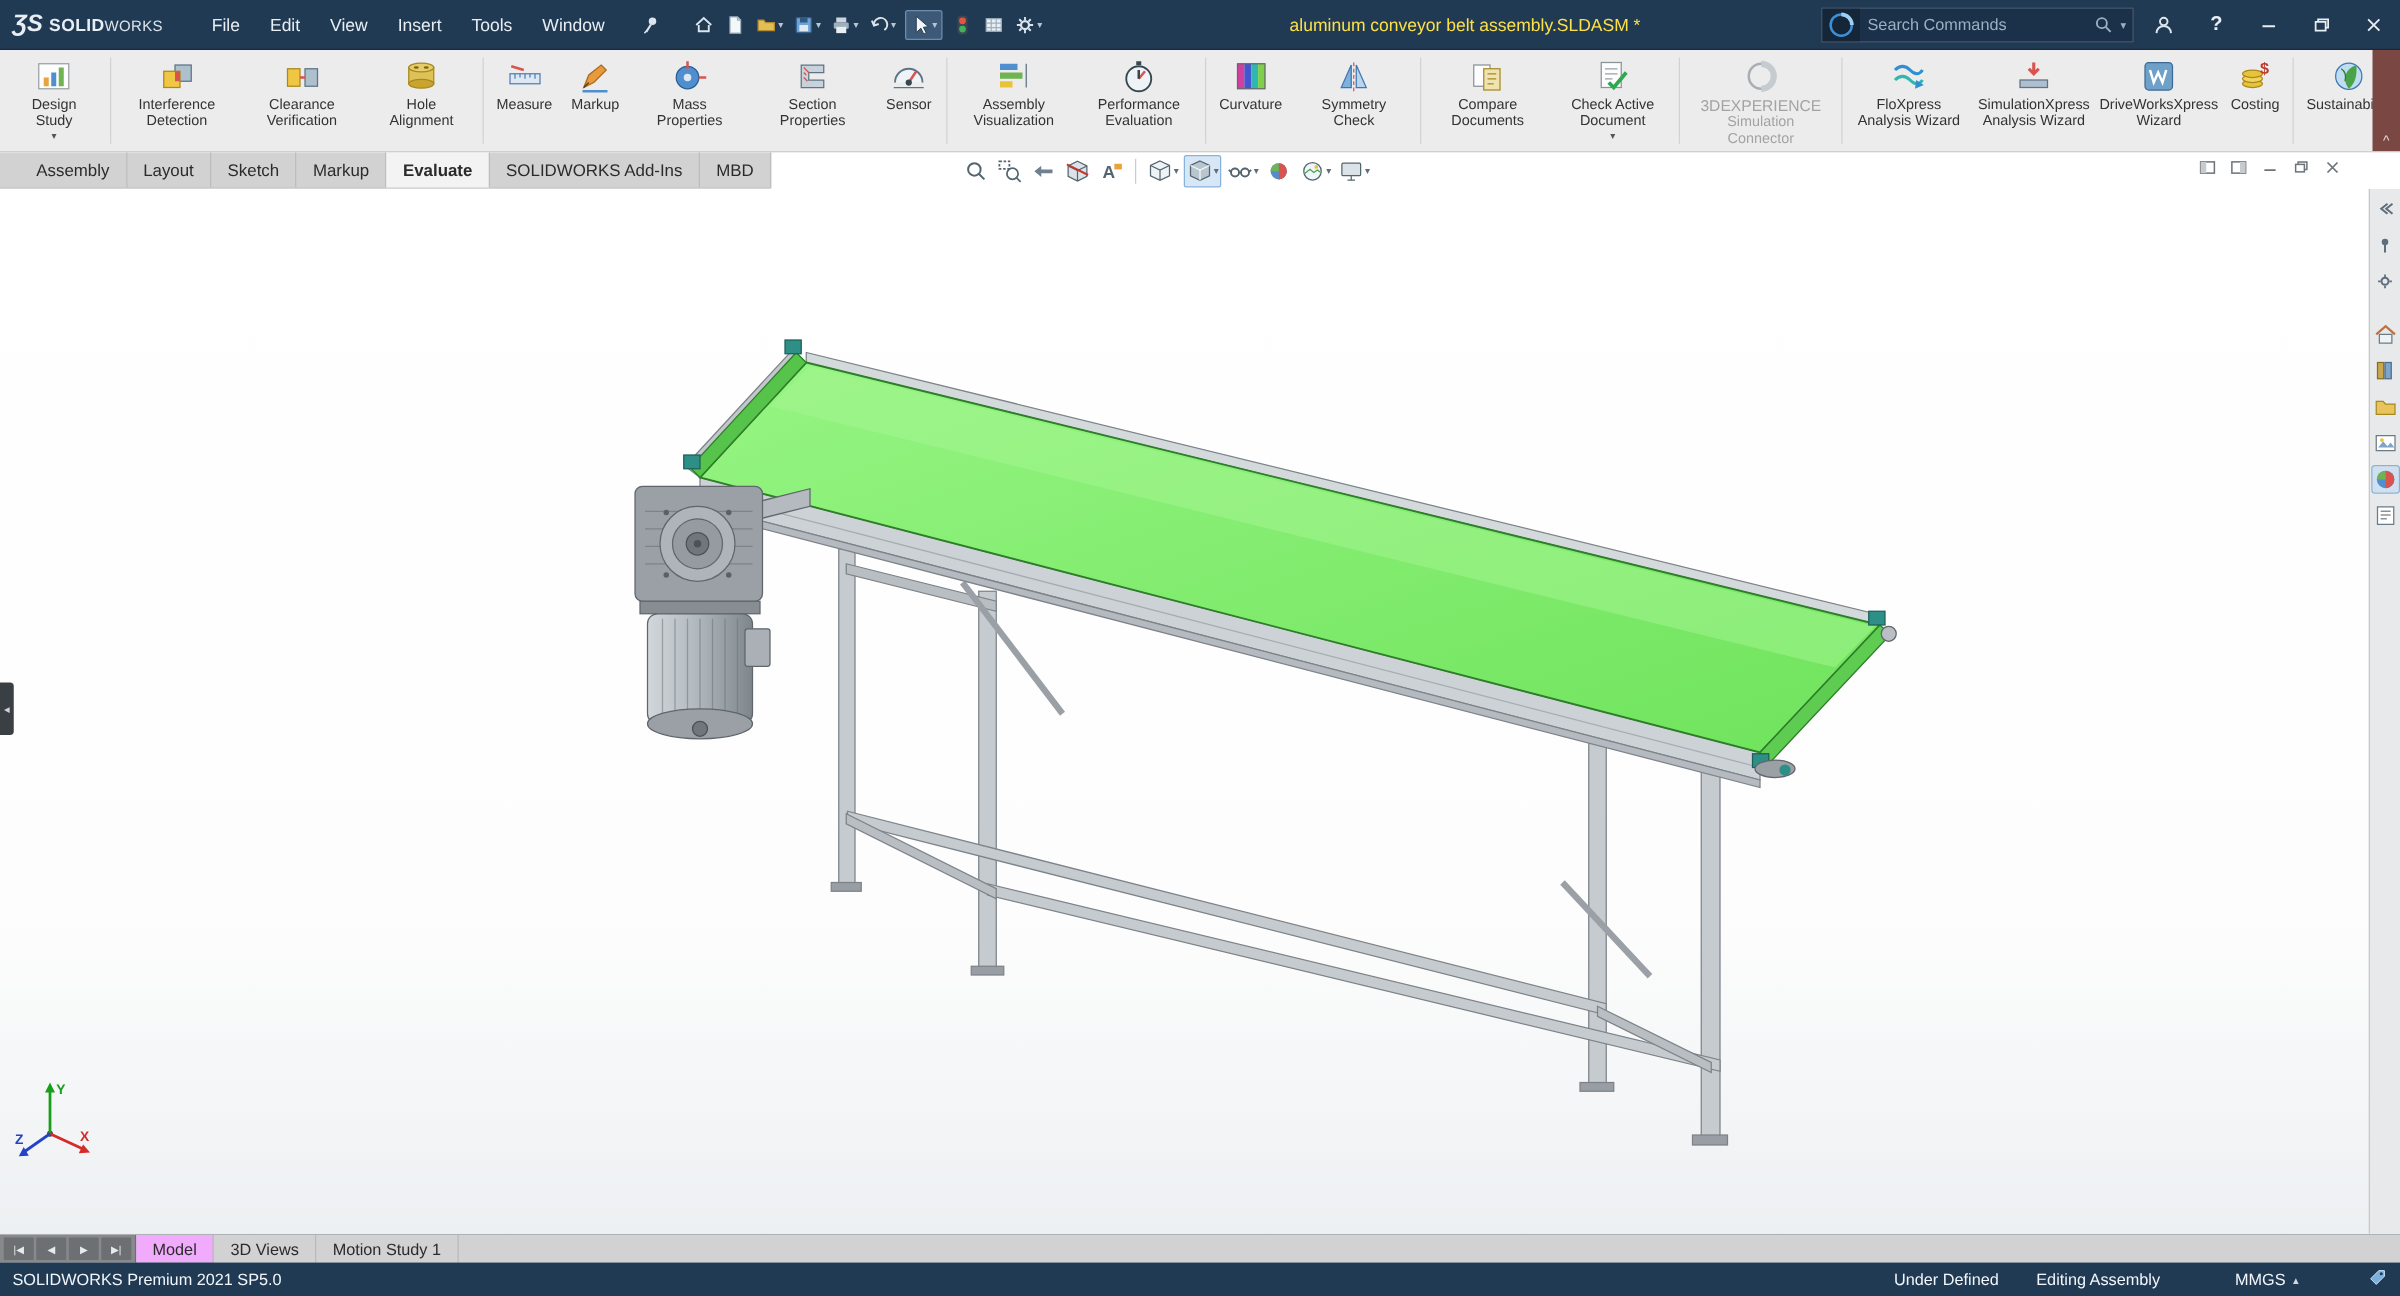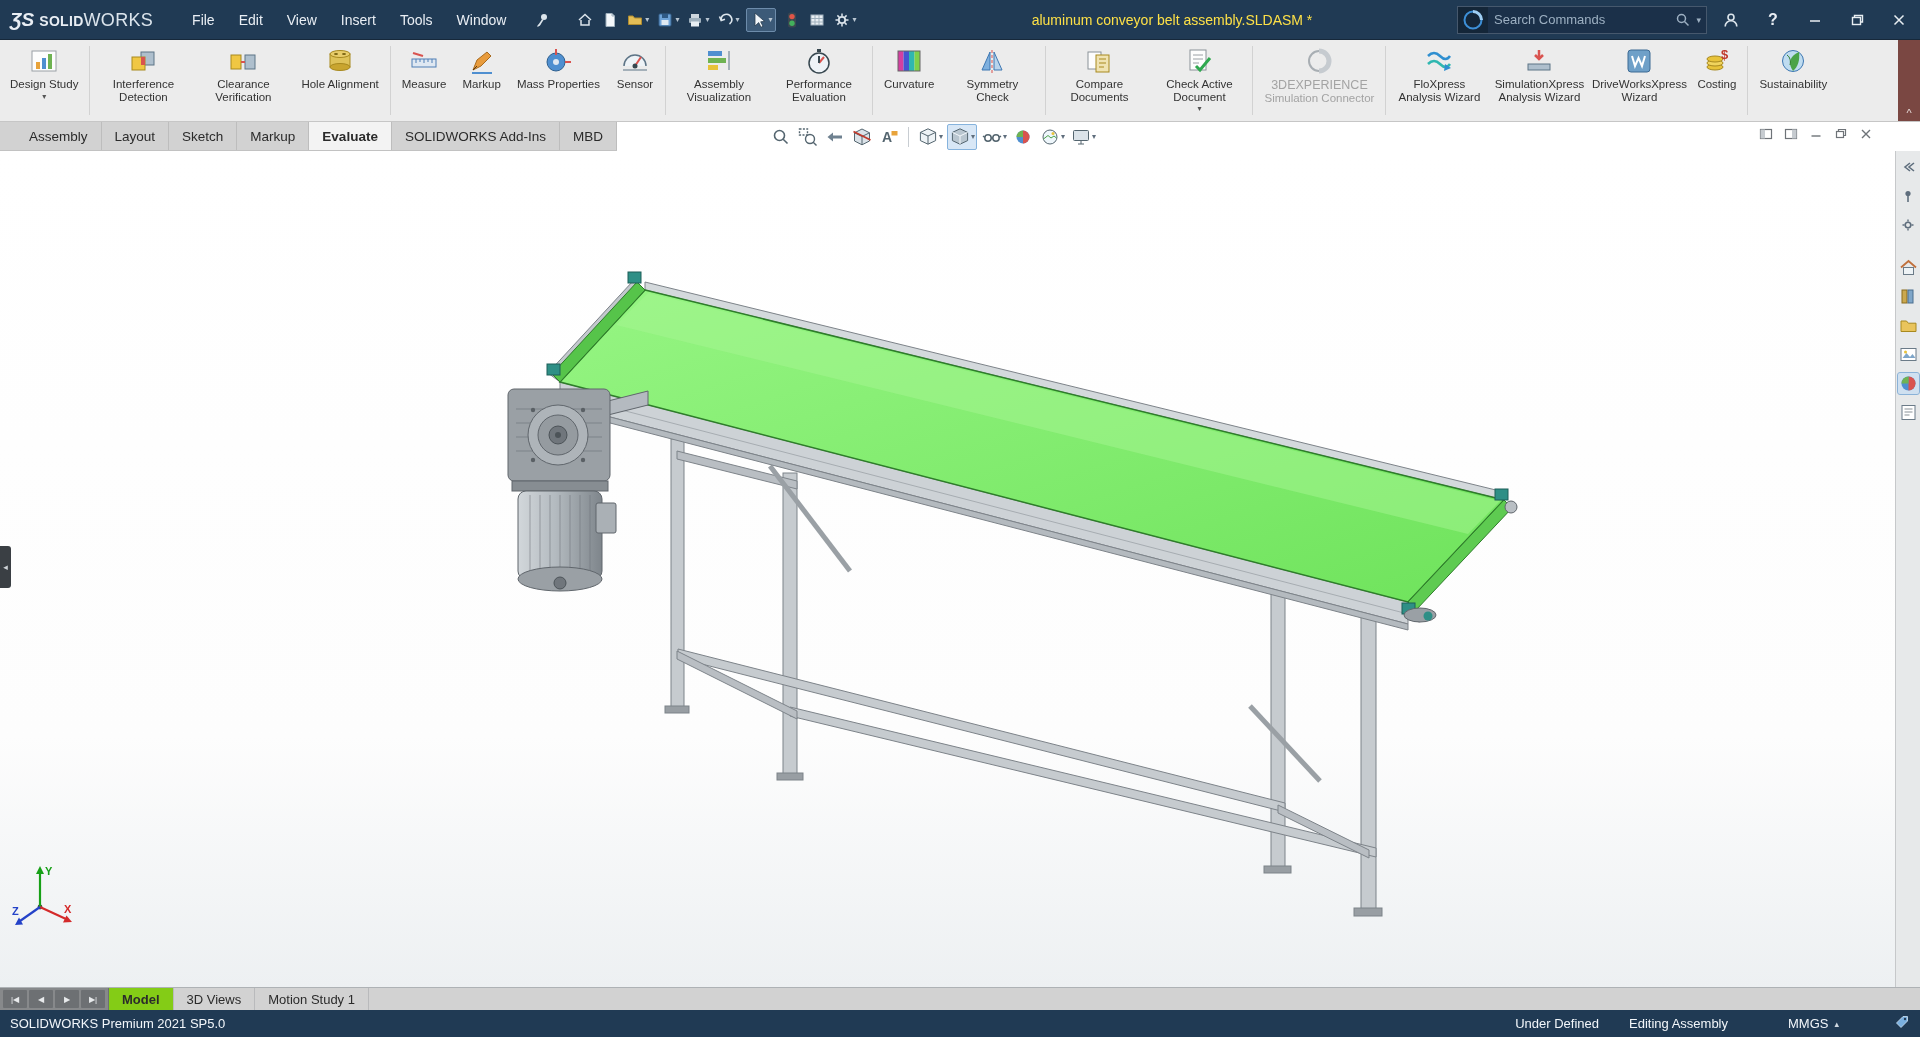--- a/index.html
+++ b/index.html
@@ -5,21 +5,21 @@
 *{box-sizing:border-box}
 html,body{margin:0;padding:0}
 body{width:1920px;height:1037px;overflow:hidden;font-family:"Liberation Sans",sans-serif;background:#fff}
 #app{width:1920px;height:1037px;display:flex;flex-direction:column}
 
 
 .titlebar{height:40px;background:#203a54;border-bottom:1px solid #16283a;color:#e9eef4;display:flex;align-items:center;position:relative;flex:0 0 auto;font-size:14px}
 .logo{display:flex;align-items:baseline;margin-left:10px;margin-right:28px;white-space:nowrap}
 .logo-mark{font-style:italic;font-weight:bold;font-size:19px;margin-right:5px}
 .logo-bold{font-weight:bold;font-size:14px;letter-spacing:.3px}
-.logo-light{font-weight:normal;font-size:18px;letter-spacing:.3px;color:#dbe4ec}
+.logo-light{font-weight:normal;font-size:12px;letter-spacing:.3px;color:#dbe4ec}
 .menus{display:flex;gap:2px}
 .menu-item{padding:4px 11px;cursor:default}
 .pinbtn{margin:0 16px;display:flex;align-items:center}
 .qat{display:flex;align-items:center;gap:1px;margin-left:6px}
 .qbtn{display:flex;align-items:center;padding:3px 3px;border-radius:2px}
 .qcaret{font-size:8px;color:#b9c6d2;margin-left:1px}
 .qsel{background:#3c5a78;border:1px solid #6d8cab;border-radius:2px;display:flex;align-items:center;padding:2px 3px;margin:0 3px}
 .doc-title{position:absolute;left:1172px;transform:translateX(-50%);font-size:14px;color:#fde047;white-space:nowrap}
 .search{position:absolute;left:1457px;display:flex;align-items:center;width:250px;height:28px;border:1px solid #46586d;background:#1b3049}
 .compass{width:30px;height:26px;background:#142638;display:flex;align-items:center;justify-content:center;flex:0 0 auto}
@@ -64,21 +64,21 @@
 .tp-icon.active{background:#cfe0f0;outline:1px solid #8ab2d8}
 .tp-gap{height:6px}
 .left-flyout{position:absolute;left:0;top:395px;width:11px;height:42px;background:#3a3f44;color:#cfd4d8;display:flex;align-items:center;justify-content:center;font-size:9px;border-radius:0 3px 3px 0}
 .triad{position:absolute;left:12px;bottom:50px}
 
 
 .bottomtabs{height:23px;background:#d2d2d2;display:flex;align-items:stretch;flex:0 0 auto;border-top:1px solid #aeb2b5;font-size:13px}
 .mnav{display:flex;align-items:center;background:#87898b;padding:0 3px;gap:2px;border-right:1px solid #6d7073}
 .mnav-btn{width:24px;height:18px;background:#6d7073;color:#e8eaec;font-size:8px;display:flex;align-items:center;justify-content:center;border-radius:1px}
 .mtab{display:flex;align-items:center;padding:0 13px;color:#2b2b2b;border-right:1px solid #b9babc;white-space:nowrap;cursor:default}
-.mtab.active{background:#84cc16;font-weight:bold}
+.mtab.active{background:#f0abfc;font-weight:normal}
 
 
 .statusbar{height:27px;background:#203a54;color:#f2f6fa;display:flex;align-items:center;font-size:13px;flex:0 0 auto;padding:0 10px}
 .sb-right{margin-left:auto;display:flex;align-items:center}
 .sb-constraint{margin-right:30px}
 .sb-mode{margin-right:60px}
 .sb-units{display:flex;align-items:center;gap:6px;margin-right:55px}
 .sb-caret{font-size:9px;color:#cfd8e0}
 </style>
 </head>
@@ -289,20 +289,29 @@
     </div>
     <div class="ritem">
       <span class="ric">
           <svg width="30" height="30" viewBox="0 0 30 30">
             <circle cx="13" cy="16" r="9" fill="#4f8fd0" stroke="#2d5f8e"></circle>
             <path d="M13 3 v6 M22 16 h6" stroke="#d9534f" stroke-width="2"></path>
             <circle cx="13" cy="16" r="3" fill="#dfe8f2"></circle>
           </svg>
         </span>
       <span class="rlabel">Mass Properties</span>
+    </div>
+    <div class="ritem">
+      <span class="ric">
+          <svg width="30" height="30" viewBox="0 0 30 30">
+            <path d="M6 6 h18 v6 h-12 v6 h12 v6 H6 Z" fill="#c9d2da" stroke="#5d7486"></path>
+            <path d="M8 8 l4 4 M8 12 l2 2 M8 16 l3 3" stroke="#d9534f"></path>
+          </svg>
+        </span>
+      <span class="rlabel">Section Properties</span>
     </div>
     <div class="ritem">
       <span class="ric">
           <svg width="30" height="30" viewBox="0 0 30 30">
             <path d="M4 20 a11 11 0 0 1 22 0" fill="#eef3f7" stroke="#5d7486" stroke-width="1.5"></path>
             <path d="M15 20 L21 11" stroke="#d9534f" stroke-width="2"></path>
             <circle cx="15" cy="20" r="2.5" fill="#37474f"></circle>
             <path d="M3 24 h24" stroke="#5d7486"></path>
           </svg>
         </span>

